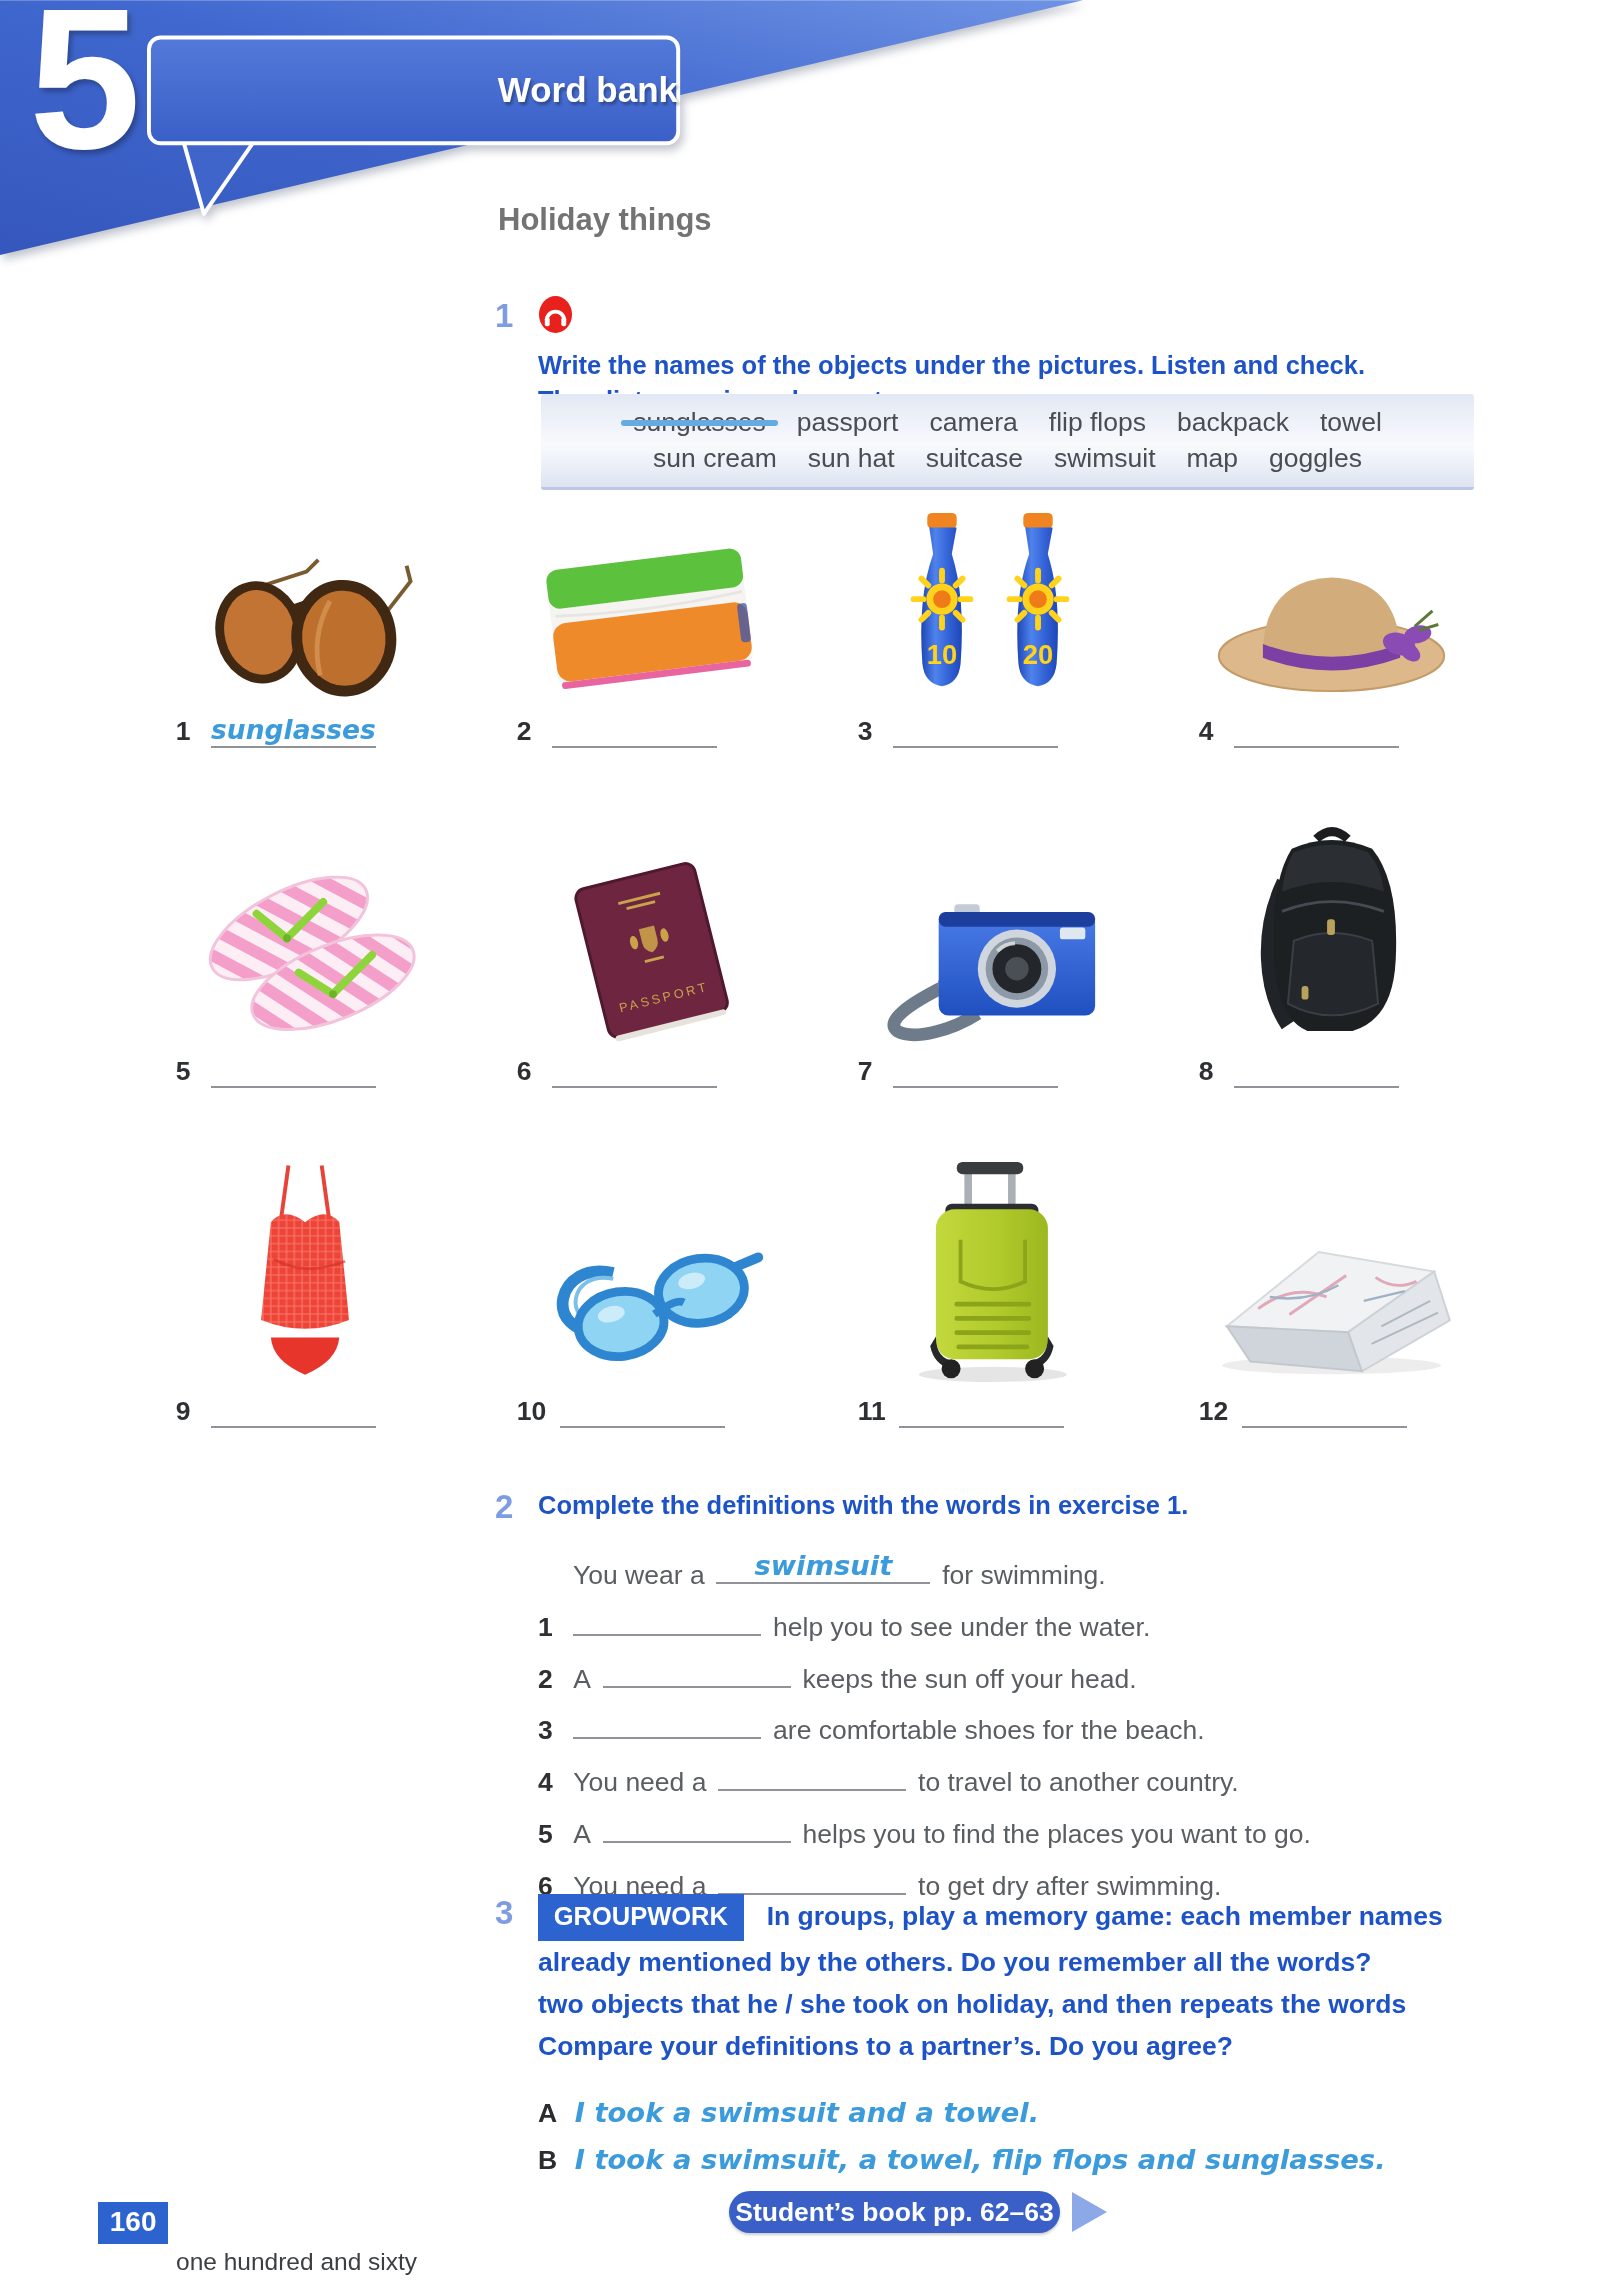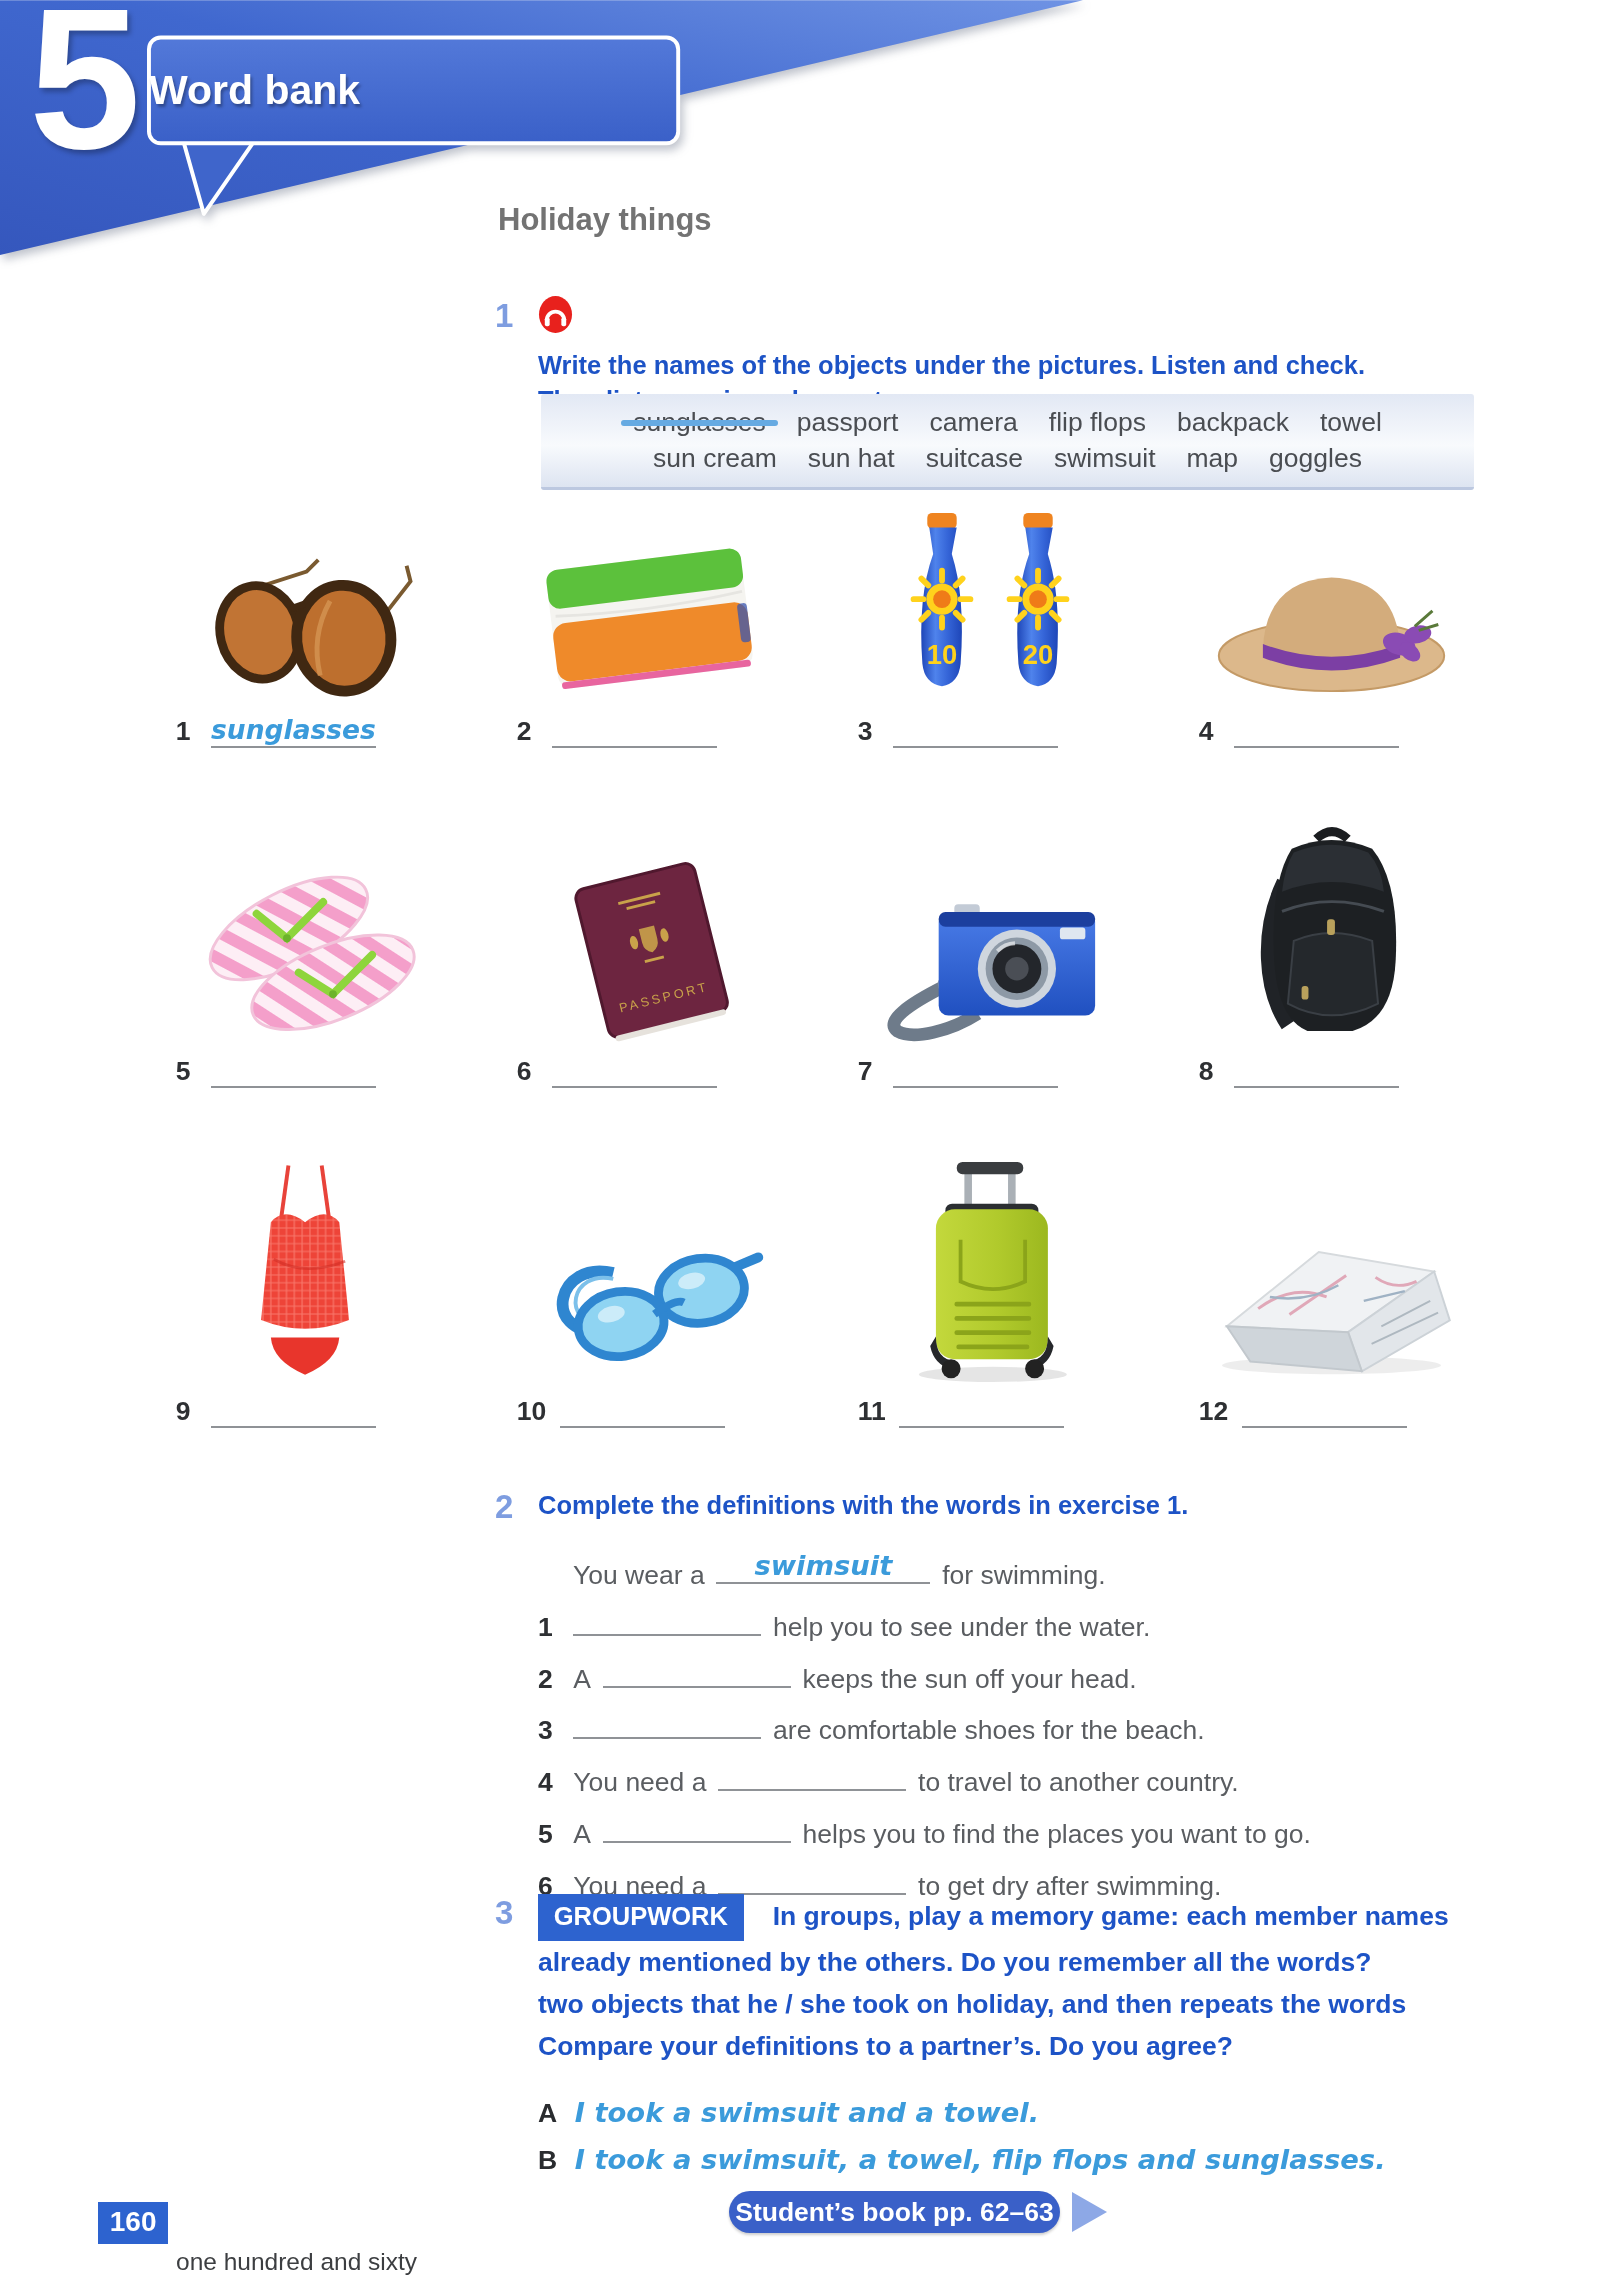--- a/index.html
+++ b/index.html
@@ -4,21 +4,21 @@
 <style>
   html,body{margin:0;padding:0;background:#ffffff;}
   .page{position:relative;width:1621px;height:2293px;background:#fff;overflow:hidden;
         font-family:"Liberation Sans",sans-serif;}
 
   
   .band-svg{position:absolute;top:0;left:0;filter:drop-shadow(3.9px 5.9px 4.9px rgba(70,80,105,.35));}
   .unit-num{position:absolute;left:29px;top:-21.6px;font-size:201px;line-height:1;font-weight:bold;
             color:#fff;text-shadow:2.9px 3.9px 4.9px rgba(0,0,0,.28);}
   .wordbank-box{position:absolute;left:149px;top:37px;width:529px;height:106px;display:flex;
-            align-items:center;justify-content:flex-start;font-size:41px;font-weight:bold;color:#fff;
+            align-items:center;justify-content:flex-end;font-size:35px;font-weight:bold;color:#fff;
             text-shadow:2px 2.9px 2.9px rgba(0,0,0,.3);}
 
   
   .page-title{position:absolute;left:498px;top:202px;font-size:31px;font-weight:bold;color:#737373;}
   .ex-num{font-size:33px;font-weight:bold;color:#7e9de0;width:43px;flex:none;}
   .ex-head-text{font-size:25.5px;font-weight:bold;color:#1d53c6;line-height:1.4;}
 
   
   .ex1{position:absolute;left:495px;top:297px;width:990px;display:flex;}
   .ex1-line1{display:flex;align-items:flex-start;gap:9.8px;flex-direction:column;}
@@ -53,21 +53,21 @@
   .def-pre:empty{display:none;}
   .def-blank{display:inline-block;width:188px;border-bottom:2.9px solid #8f9296;height:29px;position:relative;}
   .def-blank.example-blank{width:214px;}
   .def-blank .hand{position:absolute;left:0;right:0;bottom:0;text-align:center;font-size:27.4px;}
   .example{margin-left:35px;}
 
   
   .ex3{position:absolute;left:495px;top:1894px;width:1054px;display:flex;}
   .ex3-line{font-size:26.5px;font-weight:bold;color:#1d53c6;line-height:1.6;}
   .gw-badge{background:#2d63cf;color:#fff;padding:2px 15.7px 3.9px;font-size:25.5px;font-weight:bold;
-            display:inline-block;margin-right:29px;}
+            display:inline-block;margin-right:23px;}
   .dialogue{margin-top:29px;}
   .dia-line{display:flex;gap:17.6px;margin-bottom:14.7px;align-items:baseline;}
   .dia-label{font-size:26.5px;font-weight:bold;color:#2a2c2f;}
   .dia-text{font-size:27.4px;}
 
   
   .page-badge{position:absolute;left:98px;top:2202px;background:#2d63cf;color:#fff;
               font-weight:bold;font-size:28px;padding:3.9px 11.8px 5.9px;}
   .page-words{position:absolute;left:176px;top:2207px;font-size:24.5px;color:#3c3e41;margin-top:41px;}
   .sb-pill{position:absolute;left:729px;top:2191px;width:331px;height:42px;background:#3a60c8;

